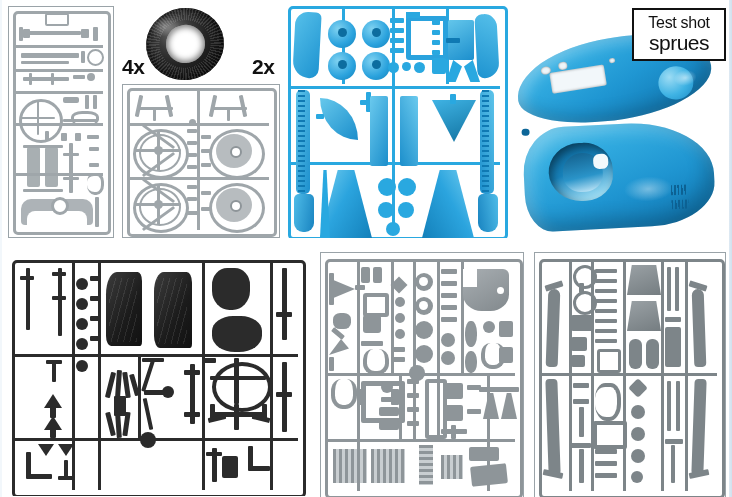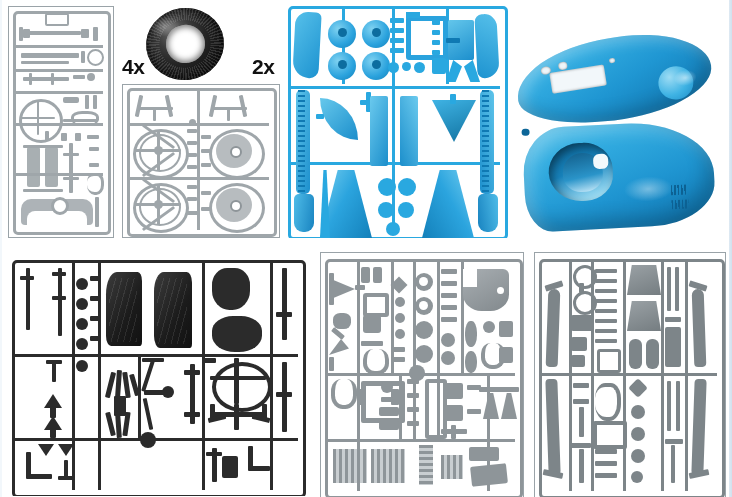--- a/index.html
+++ b/index.html
@@ -316,20 +316,24 @@
     <div class="cockpit">
       <div class="inner"></div>
     </div>
     <div class="notch" style="left:37%;top:28%;width:8%;height:14%;"></div>
     <div class="hole" style="left:60%;top:24%;width:4%;height:7%;background:#0d6698;border-radius:50%;"></div>
     <div class="vent" style="left:77%;top:62%;width:9%;height:9%;"></div>
     <div class="vent" style="left:77%;top:76%;width:9%;height:9%;"></div>
     <div class="gloss2" style="left:52%;top:52%;width:26%;height:24%;"></div>
   </div>
 
+  <div class="label-box" style="left:632px;top:8px;width:78px;height:44px;">
+    <div class="l1">Test shot</div>
+    <div class="l2">sprues</div>
+  </div>
 
   <div class="panel blk" style="left:6px;top:252px;width:300px;height:244px;">
     <div class="sprue">
       <div class="frame-outline" style="left:6px;top:8px;width:288px;height:232px;"></div>
       <div class="rail h" style="left:8px;top:102px;width:284px;"></div>
       <div class="rail h" style="left:8px;top:186px;width:284px;"></div>
       <div class="rail v" style="left:66px;top:10px;height:228px;"></div>
       <div class="rail v" style="left:92px;top:10px;height:228px;"></div>
       <div class="rail v" style="left:196px;top:10px;height:228px;"></div>
       <div class="rail v" style="left:264px;top:10px;height:228px;"></div>

